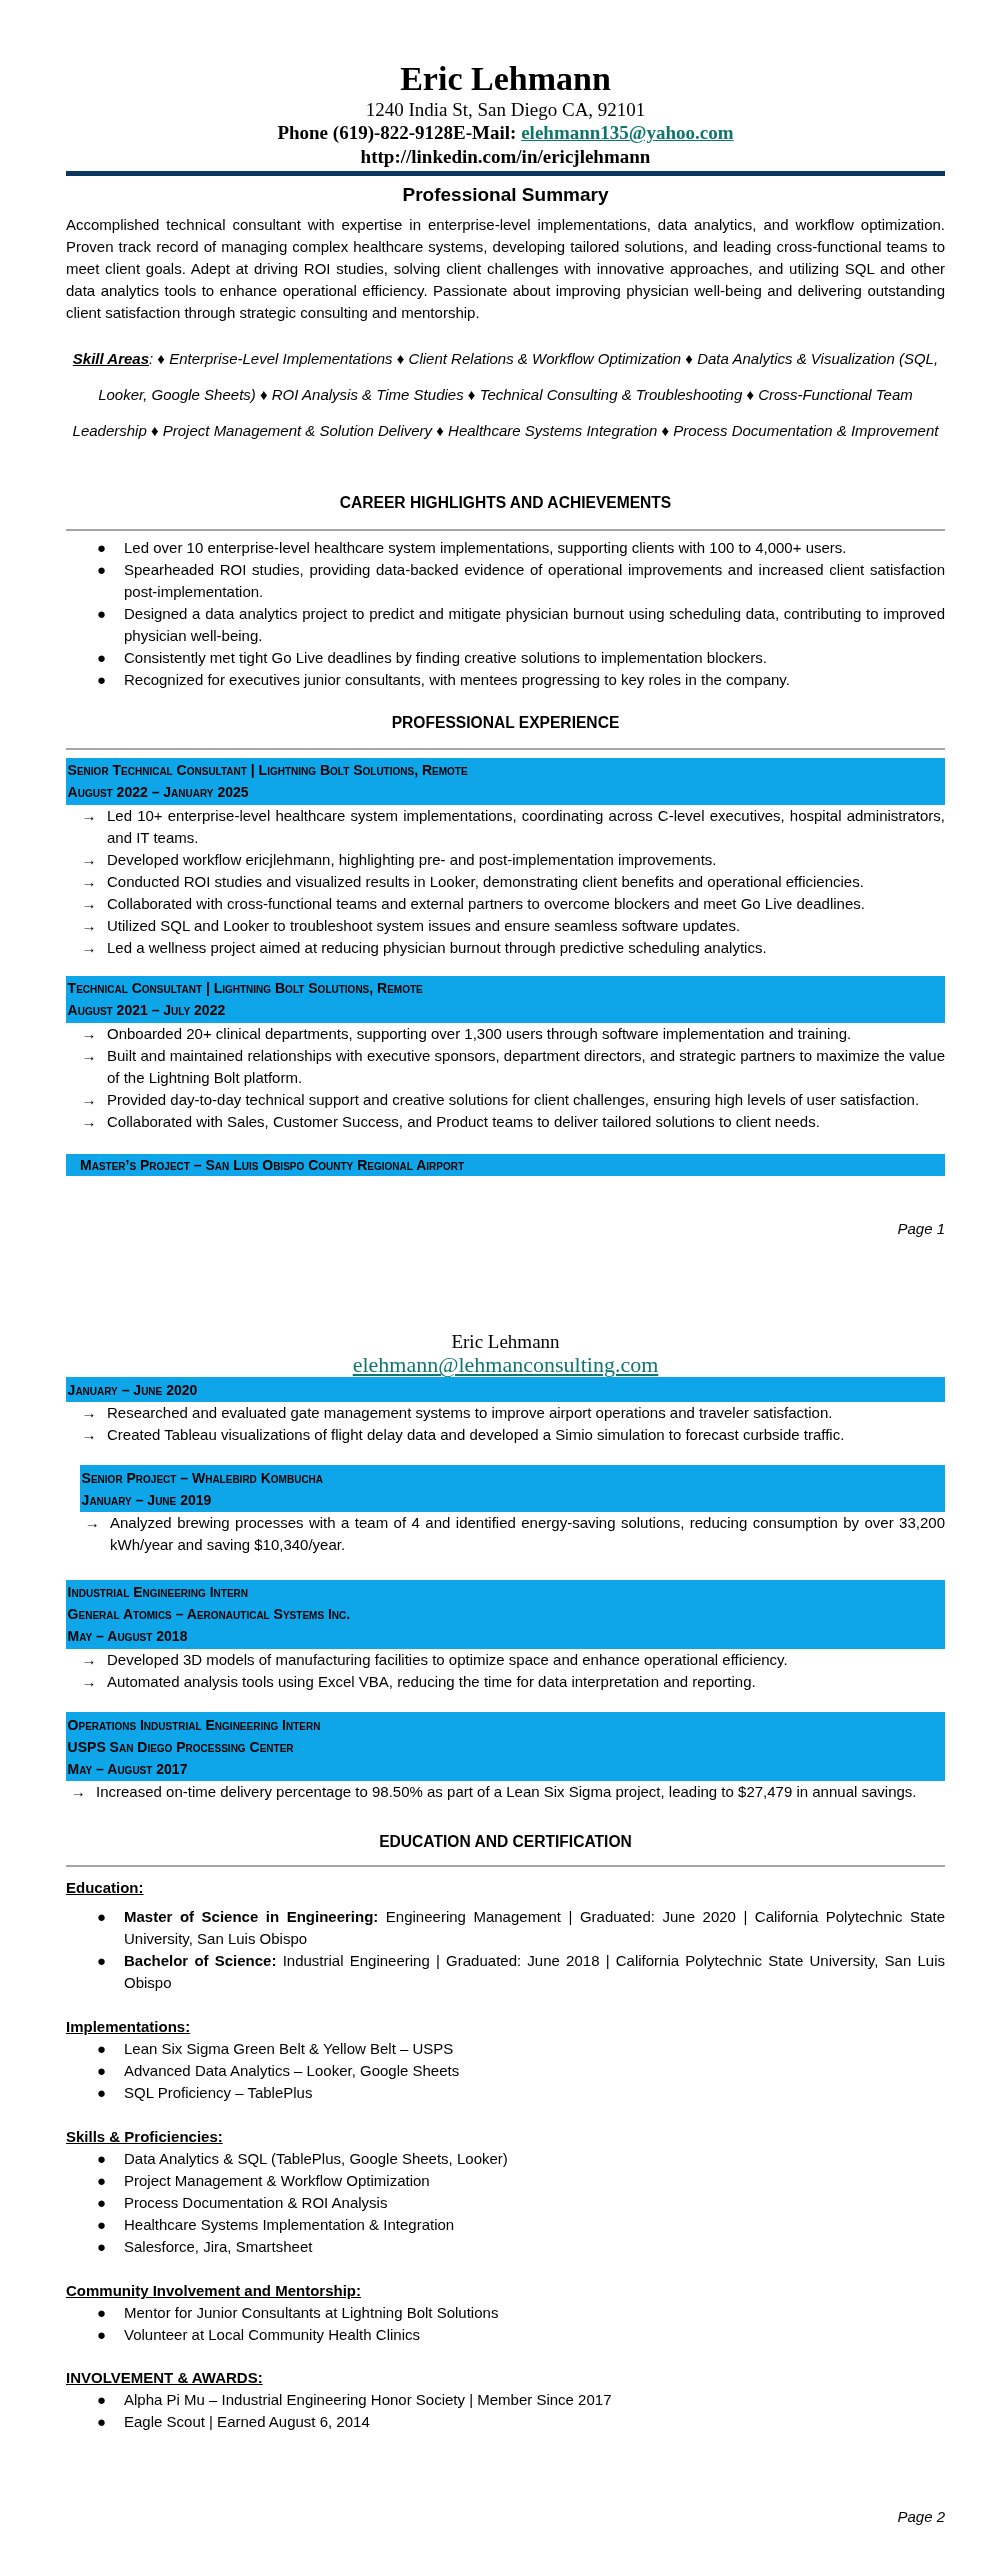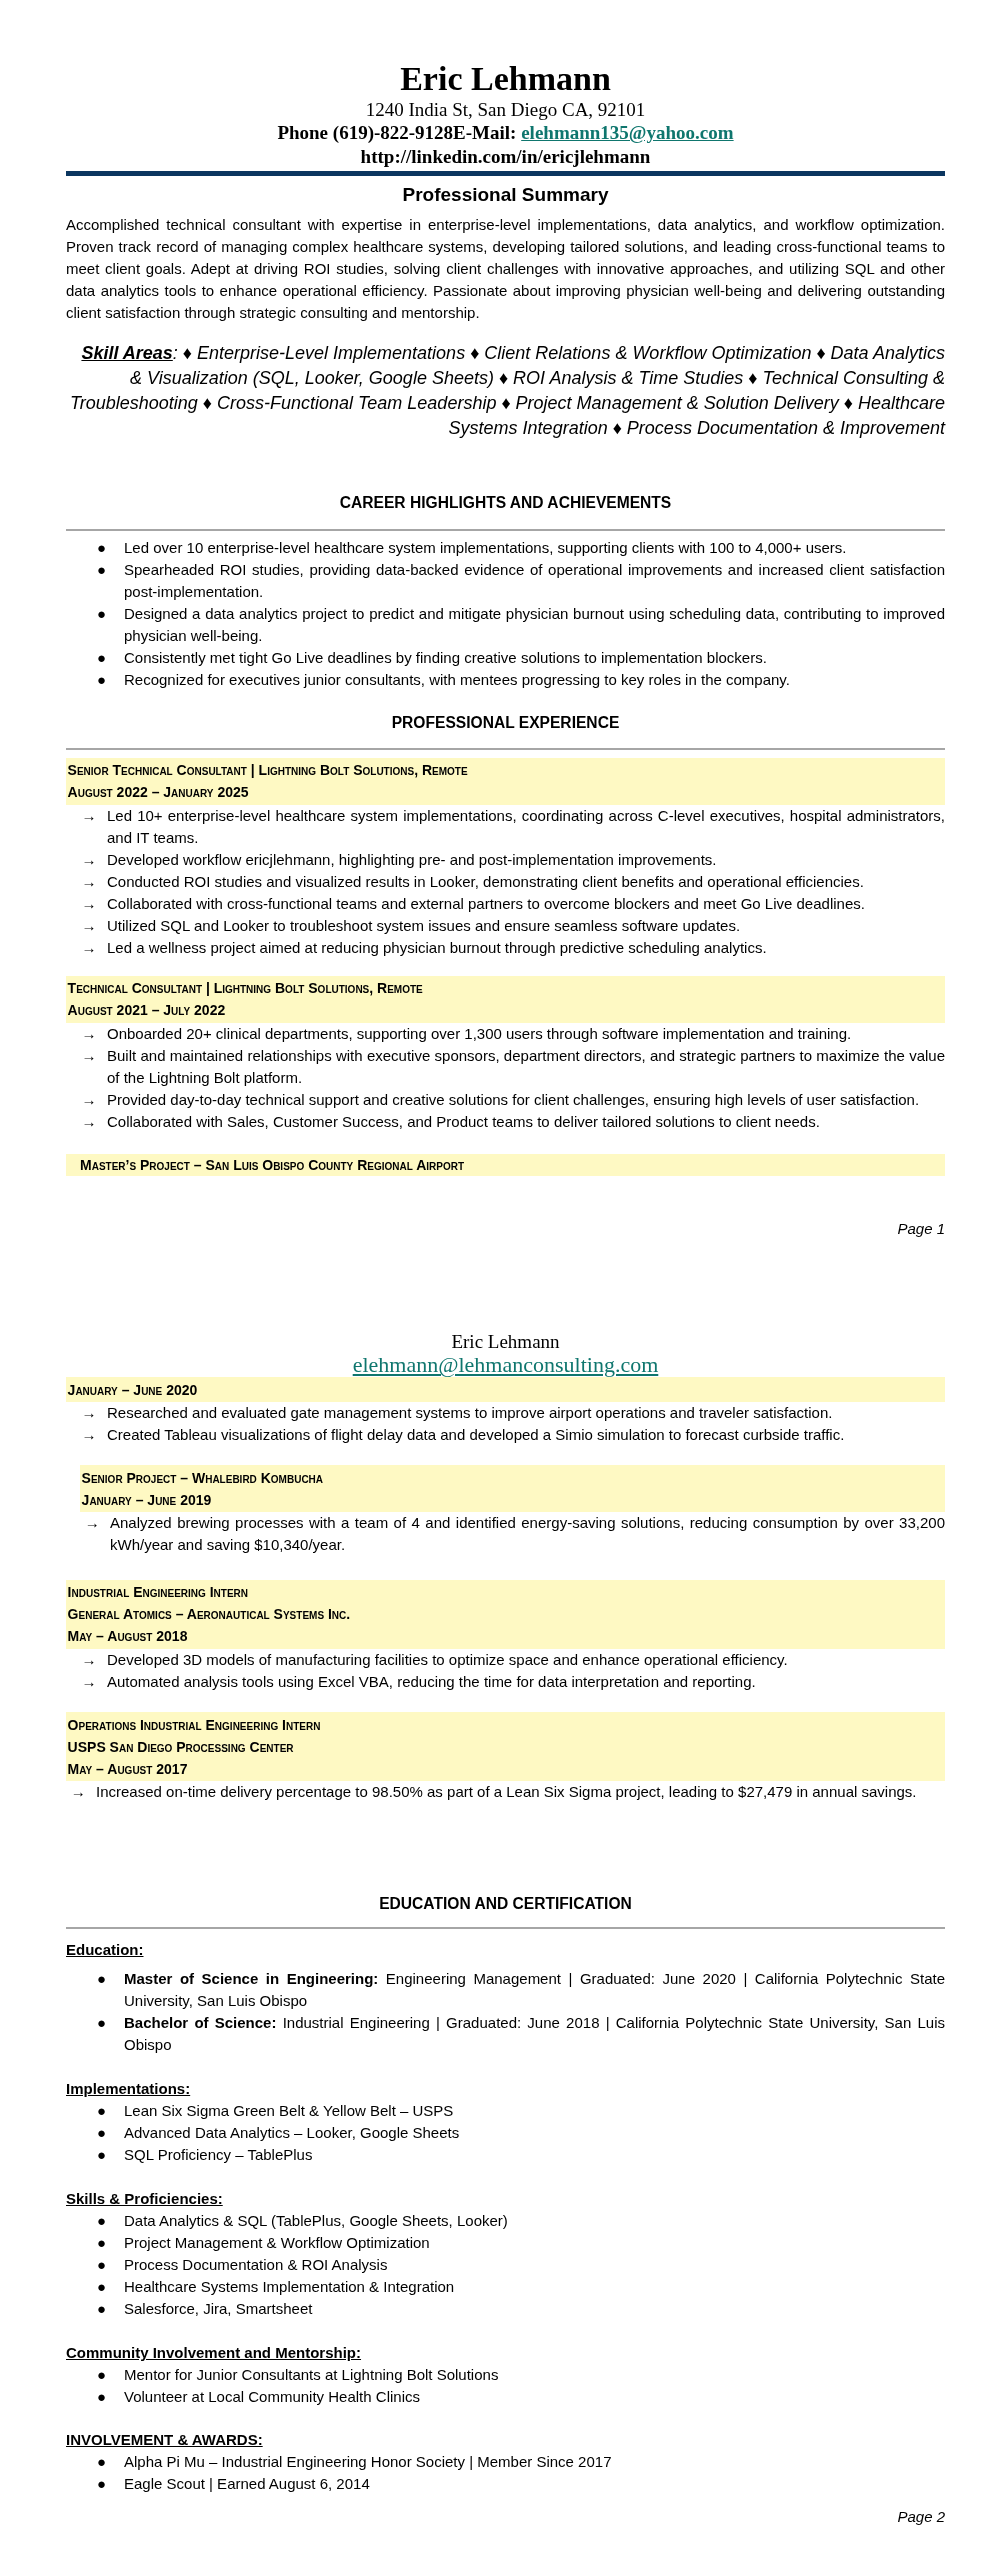--- a/index.html
+++ b/index.html
@@ -10,31 +10,31 @@
   .center { text-align:center; }
   .name { font-family:"Liberation Serif", serif; font-weight:bold; font-size:34px; line-height:39px; text-align:center; }
   .addr { font-family:"Liberation Serif", serif; font-size:19px; line-height:23.4px; text-align:center; }
   .contact { font-family:"Liberation Serif", serif; font-weight:bold; font-size:19px; line-height:23.4px; text-align:center; }
   a.link { color:#0f766e; text-decoration:underline; }
   .rule-navy { height:4.7px; background:#0b3660; }
   .rule-gray { height:2.3px; background:#a6a6a6; }
   .sec-title { font-weight:bold; font-size:19px; text-align:center; }
   .sec-title-caps { font-weight:bold; font-size:15.6px; text-align:center; }
   .para { font-size:15px; line-height:22px; text-align:justify; }
-  .skills { font-size:18px; line-height:25px; text-align:right; font-style:italic; }
+  .skills { font-size:15px; line-height:36px; text-align:center; font-style:italic; }
   .skills .label { font-weight:bold; text-decoration:underline; }
   ul.dots { list-style:none; }
   ul.dots li { position:relative; padding-left:58px; font-size:15px; line-height:22px; text-align:justify; }
   ul.dots li .bul { position:absolute; left:31px; top:0; }
   ul.arrows { list-style:none; }
   ul.arrows li { position:relative; padding-left:41px; font-size:15px; line-height:22px; text-align:justify; }
   ul.arrows li .bul { position:absolute; left:15.6px; top:0; }
   ul.arrows.tight li { padding-left:30px; }
   ul.arrows.tight li .bul { left:4.7px; }
-  .job-head { background:#fef9c3; padding:1.6px 1.6px; }
+  .job-head { background:#0ea5e9; padding:1.6px 1.6px; }
   .job-head div { font-weight:bold; font-size:14px; line-height:22px; font-variant:small-caps; }
   .page-num { font-style:italic; font-size:15px; text-align:right; }
   .sub-head { font-weight:bold; font-size:15px; text-decoration:underline; line-height:22px; }
   .b { font-weight:bold; }
 </style>
 </head>
 <body>
 
 <div class="page" style="top:0;height:1288px;">
   <div class="content" style="top:59px;">
@@ -150,21 +150,21 @@
         <div>Operations Industrial Engineering Intern</div>
         <div>USPS San Diego Processing Center</div>
         <div>May – August 2017</div>
       </div>
       <ul class="arrows tight">
         <li><span class="bul">→</span><span>Increased on-time delivery percentage to 98.50% as part of a Lean Six Sigma project, leading to $27,479 in annual savings.</span></li>
       </ul>
     </div>
   </div>
 
-  <div class="content" style="top:607px;">
+  <div class="content" style="top:545px;">
     <div class="sec-title-caps">EDUCATION AND CERTIFICATION</div>
     <div class="rule-gray" style="margin-top:14px;"></div>
 
     <div class="sub-head" style="margin-top:9.4px;">Education:</div>
     <ul class="dots" style="margin-top:7.8px;">
       <li><span class="bul">●</span><span class="b">Master of Science in Engineering:</span><span> Engineering Management | Graduated: June 2020 | California Polytechnic State University, San Luis Obispo</span></li>
       <li><span class="bul">●</span><span class="b">Bachelor of Science:</span><span> Industrial Engineering | Graduated: June 2018 | California Polytechnic State University, San Luis Obispo</span></li>
     </ul>
 
     <div class="sub-head" style="margin-top:22px;">Implementations:</div>

